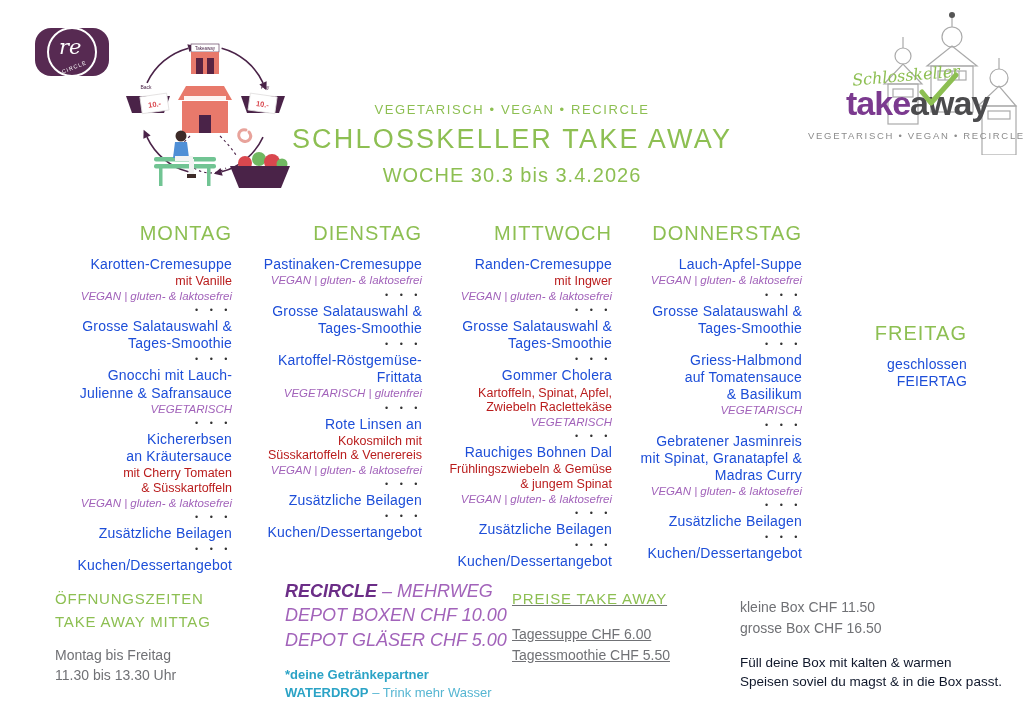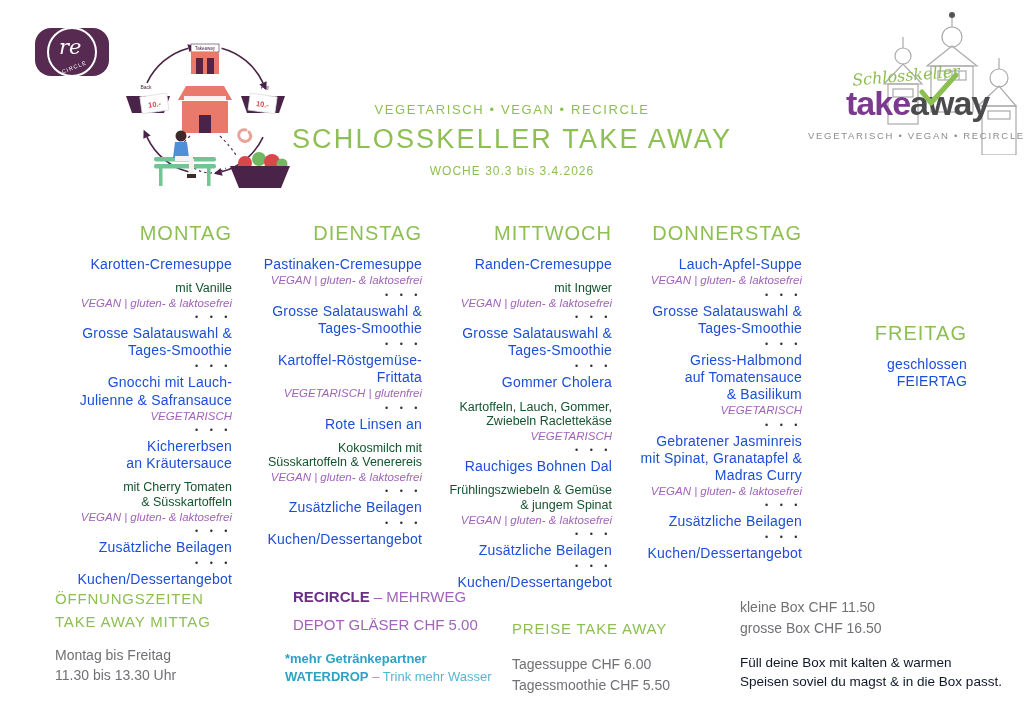--- a/index.html
+++ b/index.html
@@ -3,21 +3,21 @@
 <meta charset="utf-8">
 <style>
   html,body{margin:0;padding:0;background:#ffffff;}
   .page{position:relative;width:1024px;height:703px;background:#fff;overflow:hidden;
         font-family:"Liberation Sans","DejaVu Sans",sans-serif;color:#707175;}
 
   
   .center-header{position:absolute;left:0;right:0;top:102px;text-align:center;color:#8dbf52;}
   .tagline{font-size:13px;letter-spacing:1.6px;}
   .main-title{font-size:27px;letter-spacing:2.2px;margin-top:7px;}
-  .week{font-size:12px;letter-spacing:1px;margin-top:9px;}
+  .week{font-size:20px;letter-spacing:1px;margin-top:9px;}
 
   
   .recircle-logo{position:absolute;left:35px;top:28px;width:74px;height:48px;background:#572a52;
                  border-radius:16px;display:flex;align-items:center;justify-content:center;}
   .recircle-ring{width:46px;height:46px;border:2.5px solid #fff;border-radius:50%;position:relative;}
   .recircle-re{position:absolute;left:10px;top:6px;color:#fff;font-size:21px;font-style:italic;
                font-family:"DejaVu Serif",serif;}
   .recircle-circle{position:absolute;left:12px;bottom:5px;color:#fff;font-size:5.5px;letter-spacing:1px;
                    transform:rotate(-22deg);}
 
@@ -35,40 +35,40 @@
   .ta-check{position:absolute;left:118px;top:62px;}
   .ta-tagline{position:absolute;left:8px;top:120px;font-size:9.5px;letter-spacing:1.7px;color:#8c8c8c;white-space:nowrap;}
 
   
   .menu-grid{position:absolute;left:48px;top:222px;display:flex;text-align:right;}
   .day-col{width:190px;flex:0 0 190px;padding-right:6px;box-sizing:border-box;}
   .day-col.offset{margin-top:100px;width:165px;flex:0 0 165px;}
   .day-heading{font-size:20px;font-weight:normal;color:#8dbf52;letter-spacing:1px;margin:0 0 11px 0;}
   .menu-item{margin:0 0 1px 0;}
   .item-title{font-size:14px;line-height:1.22;color:#1d4ed8;white-space:pre-line;letter-spacing:.2px;}
-  .item-detail{font-size:12.5px;line-height:1.17;color:#14532d;white-space:pre-line;margin-top:8px;}
+  .item-detail{font-size:12.5px;line-height:1.17;color:#b91c1c;white-space:pre-line;margin-top:1px;}
   .item-tag{font-size:11.5px;line-height:1.18;font-style:italic;color:#a263ba;margin-top:1px;}
   .dots{font-size:9px;color:#333;letter-spacing:4.5px;margin:3px 0 3px 2px;line-height:1;}
 
   
   .block{position:absolute;}
   .green-sub{font-size:15px;font-weight:normal;color:#8dbf52;letter-spacing:.8px;line-height:1.5;
              white-space:pre-line;margin:0;}
   .body-text{font-size:14px;color:#707175;line-height:1.45;white-space:pre-line;margin:12px 0 0 0;}
   .opening{left:55px;top:588px;}
   .partner-purple{font-size:13.5px;font-weight:bold;color:#7b2f8f;margin:14px 0 0 0;}
 
   .recircle-info{left:285px;top:579px;}
-  .purple-line{font-size:15px;color:#a263ba;line-height:1.35;margin:8px;}
+  .purple-line{font-size:18px;color:#a263ba;line-height:1.35;margin:0;font-style:italic;}
   .purple-bold{color:#6b2d87;font-weight:bold;}
   .teal-label{font-size:13px;font-weight:bold;color:#2ba3c6;margin:15px 0 0 0;}
   .teal-line{font-size:13px;color:#56b6d2;line-height:1.4;margin:2px 0 0 0;}
   .teal-line strong{color:#2ba3c6;}
 
-  .prices{left:512px;top:618px;}
+  .prices{left:512px;top:588px;text-decoration:underline;}
   .price-line{font-size:14px;color:#707175;line-height:1.5;margin:0;}
   .prices .price-line:first-of-type{margin-top:13px;}
 
   .box-info{left:740px;top:597px;}
   .box-line{font-size:14px;color:#707175;line-height:1.5;margin:0;}
   .box-note{font-size:13.5px;color:#0f172a;line-height:1.4;white-space:pre-line;margin:15px 5px 0 0;}
 </style>
 </head>
 <body>
 
@@ -277,21 +277,21 @@
           <div class="item-tag">VEGAN | gluten- &amp; laktosefrei</div>
         </div>
         <div class="dots">• • •</div>
         <div class="menu-item">
           <div class="item-title">Grosse Salatauswahl &amp;
 Tages-Smoothie</div>
         </div>
         <div class="dots">• • •</div>
         <div class="menu-item">
           <div class="item-title">Gommer Cholera</div>
-          <div class="item-detail">Kartoffeln, Lauch, Gommer,
+          <div class="item-detail">Kartoffeln, Spinat, Apfel,
 Zwiebeln Raclettekäse</div>
           <div class="item-tag">VEGETARISCH</div>
         </div>
         <div class="dots">• • •</div>
         <div class="menu-item">
           <div class="item-title">Rauchiges Bohnen Dal</div>
           <div class="item-detail">Frühlingszwiebeln &amp; Gemüse
 &amp; jungem Spinat</div>
           <div class="item-tag">VEGAN | gluten- &amp; laktosefrei</div>
         </div>
@@ -350,22 +350,23 @@
   <section class="block opening">
     <h3 class="green-sub">ÖFFNUNGSZEITEN
 TAKE AWAY MITTAG</h3>
     <p class="body-text">Montag bis Freitag
 11.30 bis 13.30 Uhr</p>
     <p class="partner-purple">*unser Verpackungspartner</p>
   </section>
 
   <section class="block recircle-info">
     <p class="purple-line"><strong class="purple-bold">RECIRCLE</strong><span> – MEHRWEG</span></p>
+    <p class="purple-line">DEPOT BOXEN CHF 10.00</p>
     <p class="purple-line">DEPOT GLÄSER CHF 5.00</p>
-    <p class="teal-label">*mehr Getränkepartner</p>
+    <p class="teal-label">*deine Getränkepartner</p>
     <p class="teal-line"><strong>WATERDROP</strong><span> – Trink mehr Wasser</span></p>
   </section>
 
   <section class="block prices">
     <h3 class="green-sub">PREISE TAKE AWAY</h3>
     <p class="price-line">Tagessuppe CHF 6.00</p>
     <p class="price-line">Tagessmoothie CHF 5.50</p>
   </section>
 
   <section class="block box-info">

